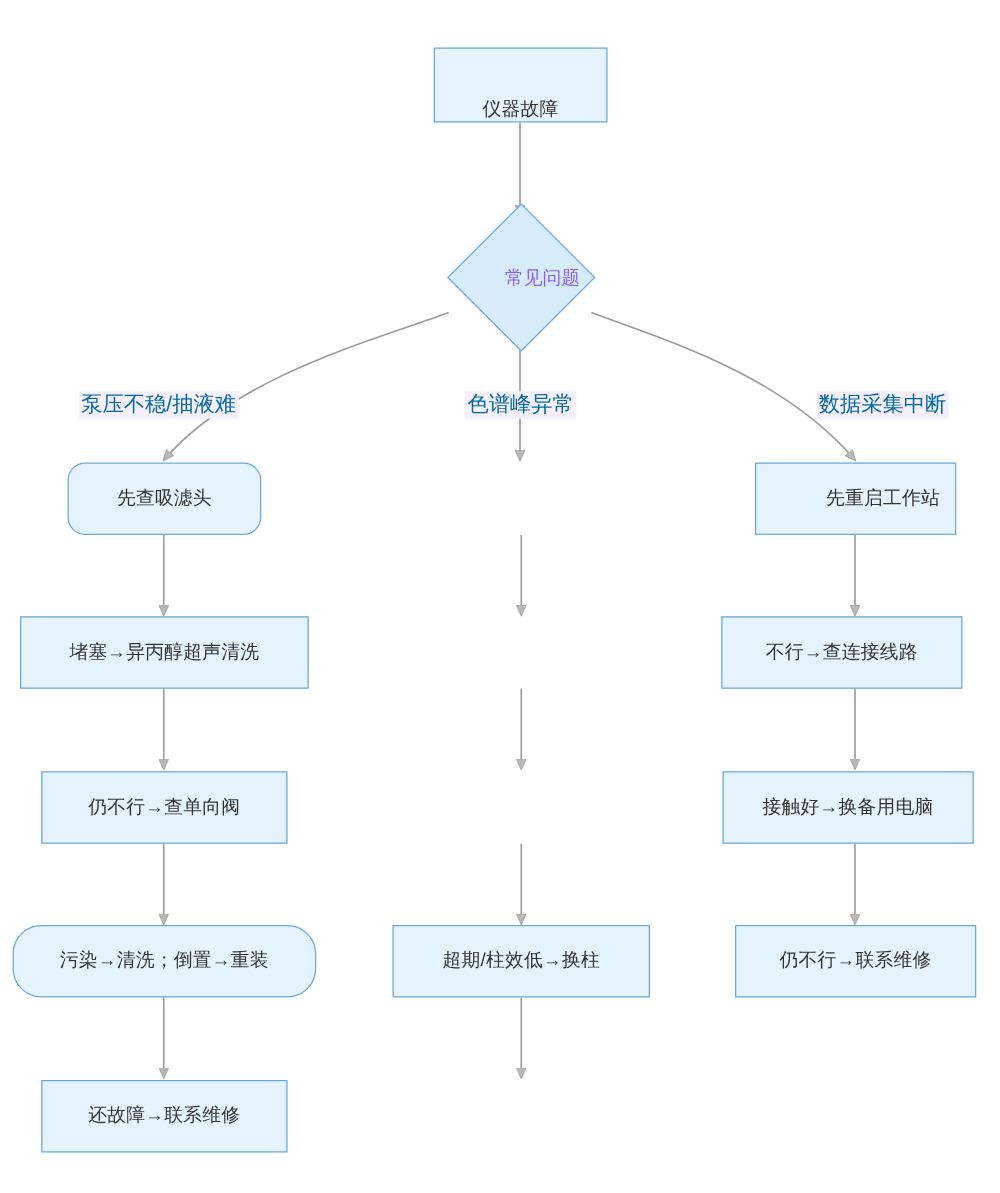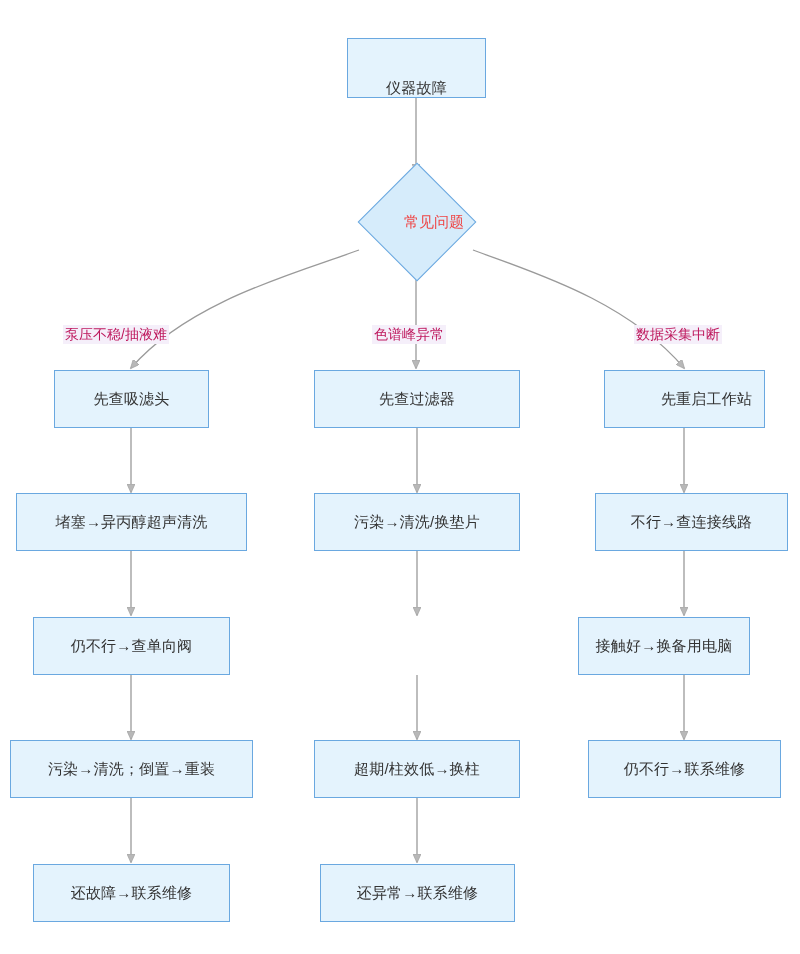--- a/index.html
+++ b/index.html
@@ -50,34 +50,33 @@
     width: 100%;
     height: 100%;
     background: #d6ecfb;
     border: 1px solid #6aa8e0;
     box-sizing: border-box;
     transform: rotate(45deg);
   }
   .node-diamond-label {
     position: relative;
     z-index: 2;
-    color: #ef4444;
+    color: #8b5cf6;
     font-size: 15px;
     white-space: nowrap;
     margin-left: 36px;
   }
   .edge-label {
     position: absolute;
     background: #f5effa;
-    color: #be185d;
-    font-size: 14px;
+    color: #0369a1;
+    font-size: 17px;
     white-space: nowrap;
     padding: 1px 2px;
     line-height: 1.2;
-    margin-top: 12px;
   }
 </style>
 </head>
 <body>
 
 <div id="flowchart-root">
 
   <svg id="flow-svg" viewBox="0 0 800 954" xmlns="http://www.w3.org/2000/svg">
     <defs>
       <marker id="arrowhead" markerWidth="10" markerHeight="8" refX="8" refY="4" orient="auto" markerUnits="userSpaceOnUse">
@@ -119,59 +118,50 @@
     <div class="node-diamond-shape" style="left:20px; top:6px; width:84px; height:84px;"></div>
     <span class="node-diamond-label">常见问题</span>
   </div>
 
   <div class="edge-label" style="left:63px; top:313px;">
     <span>泵压不稳/抽液难</span>
   </div>
   <div class="edge-label" style="left:372px; top:313px;">
     <span>色谱峰异常</span>
   </div>
-  <div class="edge-label" style="left:634px; top:313px;">
+  <div class="edge-label" style="left:653px; top:313px;">
     <span>数据采集中断</span>
   </div>
 
-  <div class="node-box" style="left:54px; top:370px; width:155px; height:58px;">
+  <div class="node-box" style="left:54px; top:370px; width:155px; height:58px;border-radius:14px;">
     <span>先查吸滤头</span>
   </div>
   <div class="node-box" style="left:16px; top:493px; width:231px; height:58px;">
     <span>堵塞→异丙醇超声清洗</span>
   </div>
   <div class="node-box" style="left:33px; top:617px; width:197px; height:58px;">
     <span>仍不行→查单向阀</span>
   </div>
-  <div class="node-box" style="left:10px; top:740px; width:243px; height:58px;">
+  <div class="node-box" style="left:10px; top:740px; width:243px; height:58px;border-radius:23px;">
     <span>污染→清洗；倒置→重装</span>
   </div>
   <div class="node-box" style="left:33px; top:864px; width:197px; height:58px;">
     <span>还故障→联系维修</span>
   </div>
 
-  <div class="node-box" style="left:314px; top:370px; width:206px; height:58px;">
-    <span>先查过滤器</span>
-  </div>
-  <div class="node-box" style="left:314px; top:493px; width:206px; height:58px;">
-    <span>污染→清洗/换垫片</span>
-  </div>
   <div class="node-box" style="left:314px; top:740px; width:206px; height:58px;">
     <span>超期/柱效低→换柱</span>
-  </div>
-  <div class="node-box" style="left:320px; top:864px; width:195px; height:58px;">
-    <span>还异常→联系维修</span>
   </div>
 
   <div class="node-box" style="left:604px; top:370px; width:161px; height:58px;padding-left:44px;">
     <span>先重启工作站</span>
   </div>
-  <div class="node-box" style="left:595px; top:493px; width:193px; height:58px;">
+  <div class="node-box" style="left:577px; top:493px; width:193px; height:58px;">
     <span>不行→查连接线路</span>
   </div>
-  <div class="node-box" style="left:578px; top:617px; width:172px; height:58px;">
+  <div class="node-box" style="left:578px; top:617px; width:201px; height:58px;">
     <span>接触好→换备用电脑</span>
   </div>
   <div class="node-box" style="left:588px; top:740px; width:193px; height:58px;">
     <span>仍不行→联系维修</span>
   </div>
 
 </div>
 
 </body></html>

